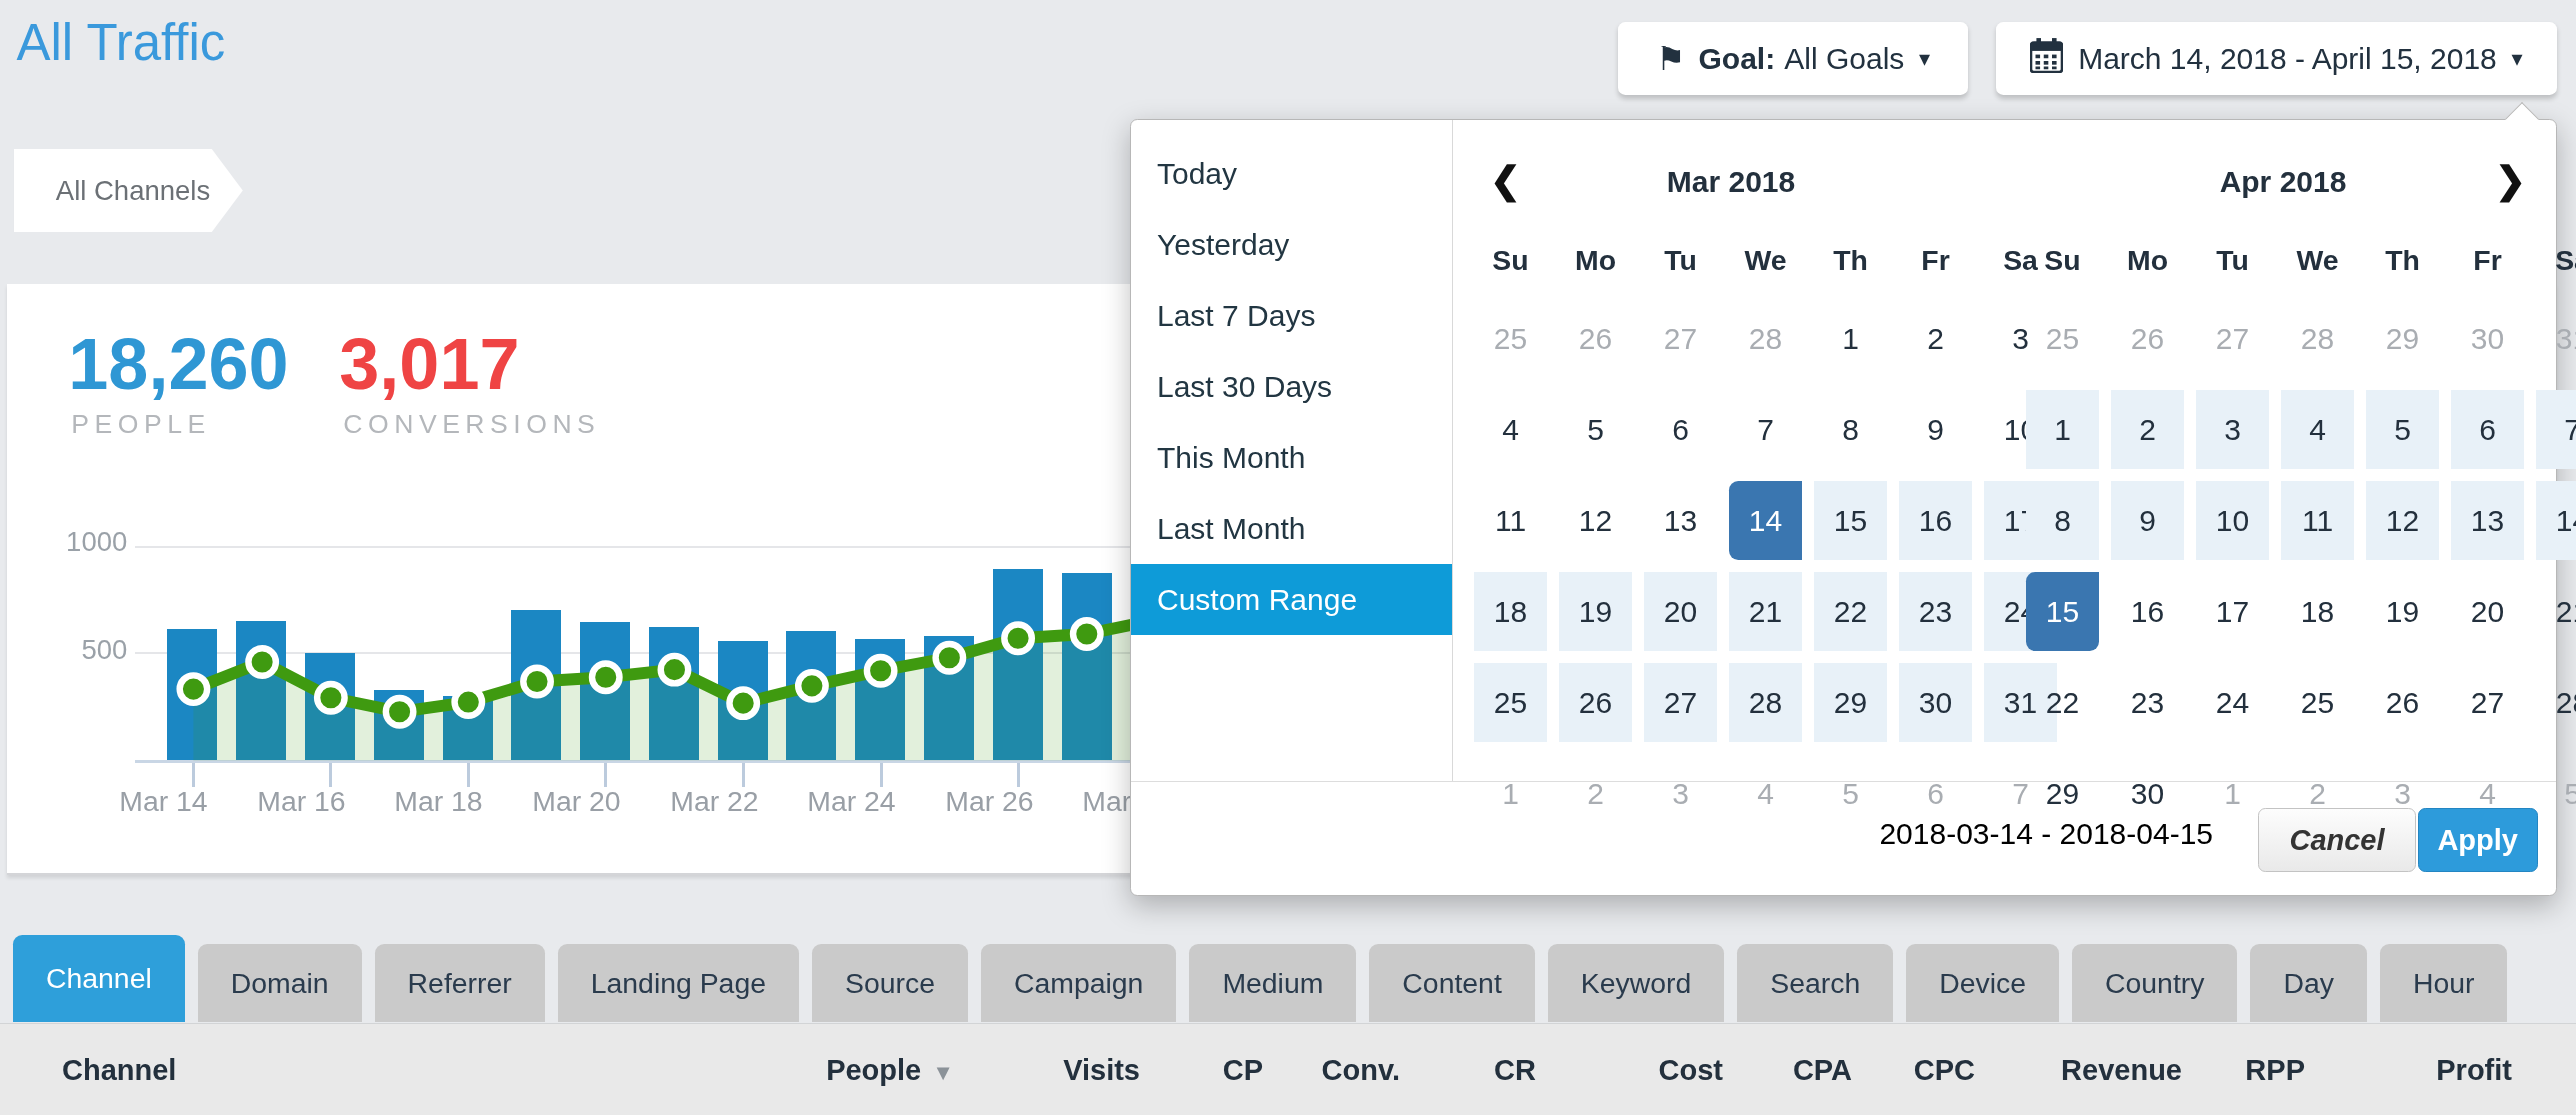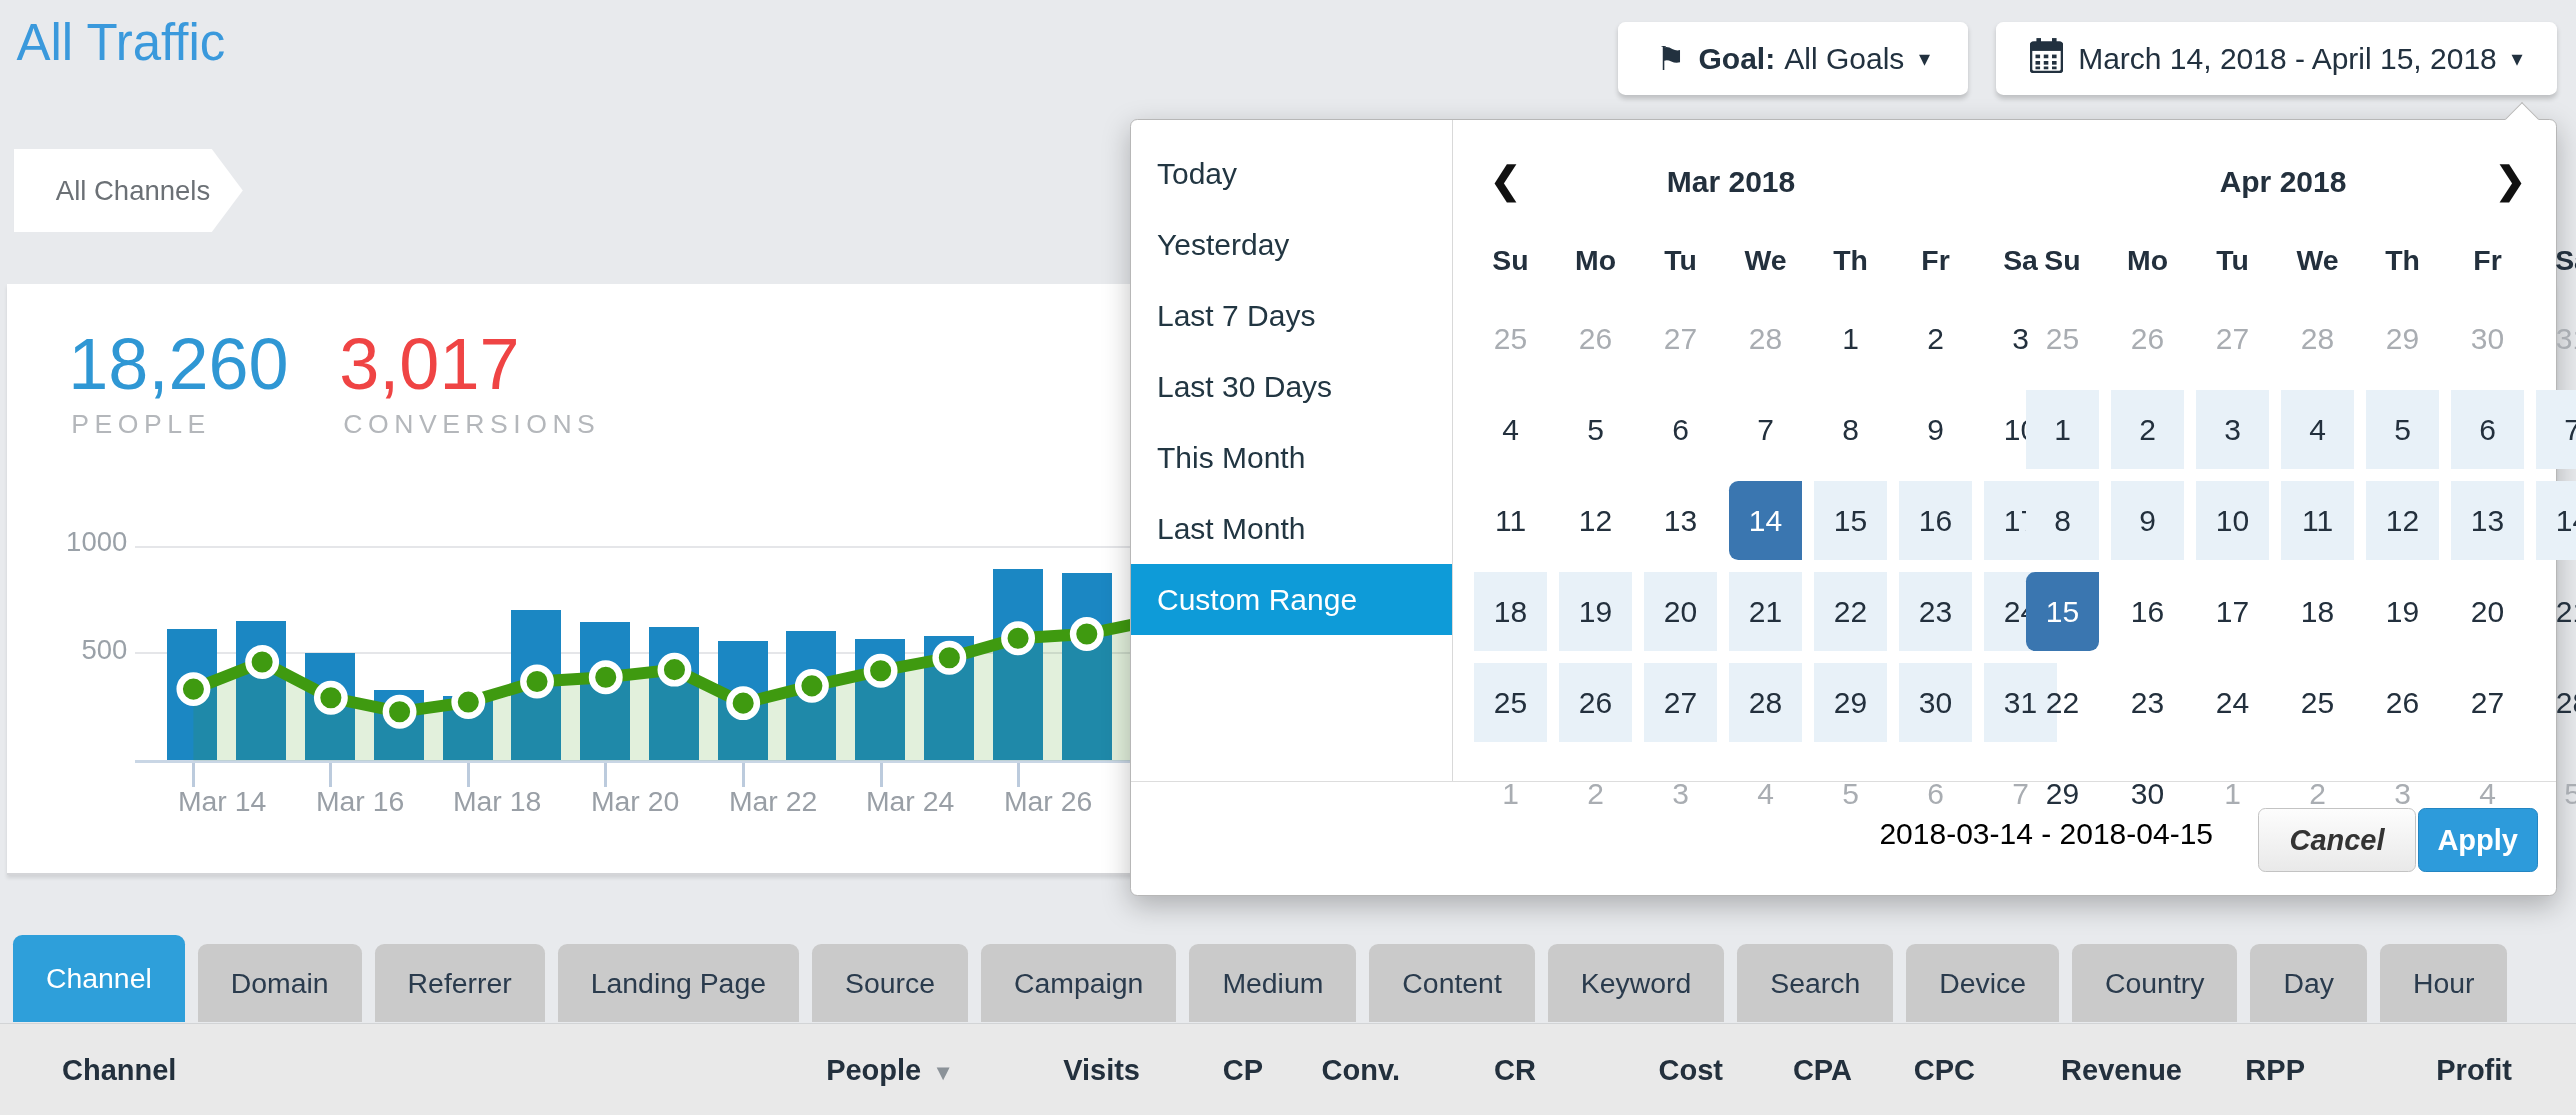--- a/index.html
+++ b/index.html
@@ -21,33 +21,33 @@
 
   
   .crumb { position:absolute; left:13.8px; top:149px; width:229px; height:83px; background:#fff;
            clip-path:polygon(0 0, calc(100% - 31px) 0, 100% 50%, calc(100% - 31px) 100%, 0 100%);
            display:flex; align-items:center; color:#6b7075; font-size:27.5px; padding-left:42px;
            filter:drop-shadow(0 1.8px 1.8px rgba(0,0,0,0.10)); }
 
   
   .panel { position:absolute; left:7.3px; top:284px; width:2549px; height:591px; background:#fff;
            border-bottom:2.8px solid #d4d5d8; box-shadow:0 2.8px 3.7px rgba(0,0,0,0.10); z-index:1; }
-  .stat-num { position:absolute; top:39px; font-size:72px; font-weight:400; }
+  .stat-num { position:absolute; top:39px; font-size:72px; font-weight:700; }
   .stat-lbl { position:absolute; top:125px; font-size:26.6px; letter-spacing:5.5px; color:#b4b7bb; }
   #people-num { left:61px; color:#2f97d4; }
   #people-lbl { left:64px; }
   #conv-num { left:332px; color:#ef4444; }
   #conv-lbl { left:336px; }
 
   .gridline { position:absolute; left:128px; width:2403px; height:1.8px; background:#e5e6e9; }
   .axis-base { position:absolute; left:128px; top:476px; width:2403px; height:2.8px; background:#c9d6e5; }
   .ytick-lbl { position:absolute; width:83px; text-align:right; font-size:27.5px; color:#9aa1a8; }
   .bar { position:absolute; background:#1b87c3; }
   .xtick { position:absolute; top:479px; width:2.8px; height:24px; background:#bccbdd; }
-  .xlabel { position:absolute; top:501px; width:147px; text-align:right; font-size:28.4px; color:#999fa6; }
+  .xlabel { position:absolute; top:501px; width:147px; text-align:left; font-size:28.4px; color:#999fa6; }
   #chart-svg { position:absolute; left:0; top:0; pointer-events:none; }
 
   
   .dropdown { position:absolute; left:1130px; top:119px; width:1427px; height:777px; background:#fff;
               border:0.9px solid #b7b7b7; border-radius:7.3px; box-shadow:0 9.2px 27.5px rgba(0,0,0,0.25); z-index:30; }
   .notch { position:absolute; left:1379px; top:-13px; width:24px; height:24px; background:#fff;
            border-left:0.9px solid #b7b7b7; border-top:0.9px solid #b7b7b7; transform:rotate(45deg); }
   .quick-list { position:absolute; left:0; top:18.3px; width:321px; }
   .quick-item { height:71px; line-height:71px; padding-left:26px; font-size:30px; color:#223642; cursor:pointer; }
   .quick-item.active { background:#0e9bd8; color:#fff; }

